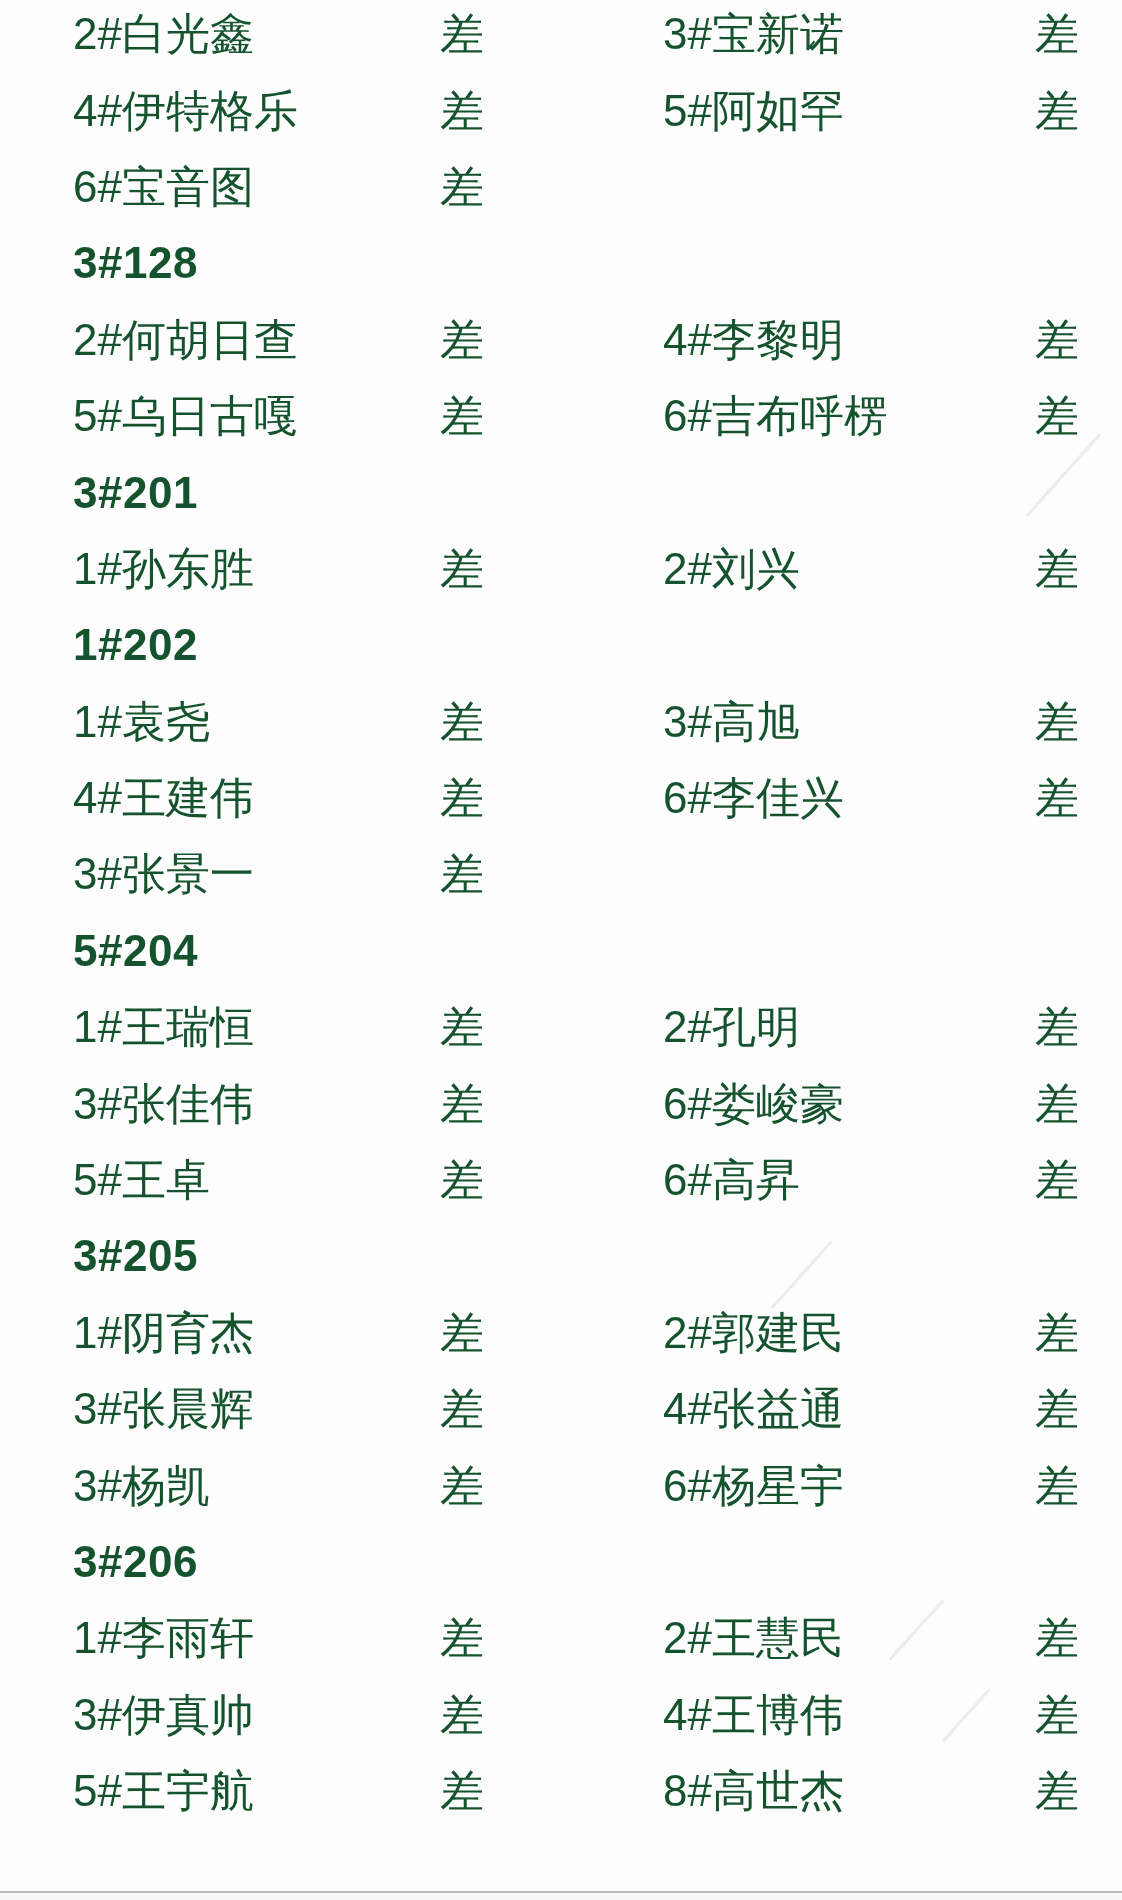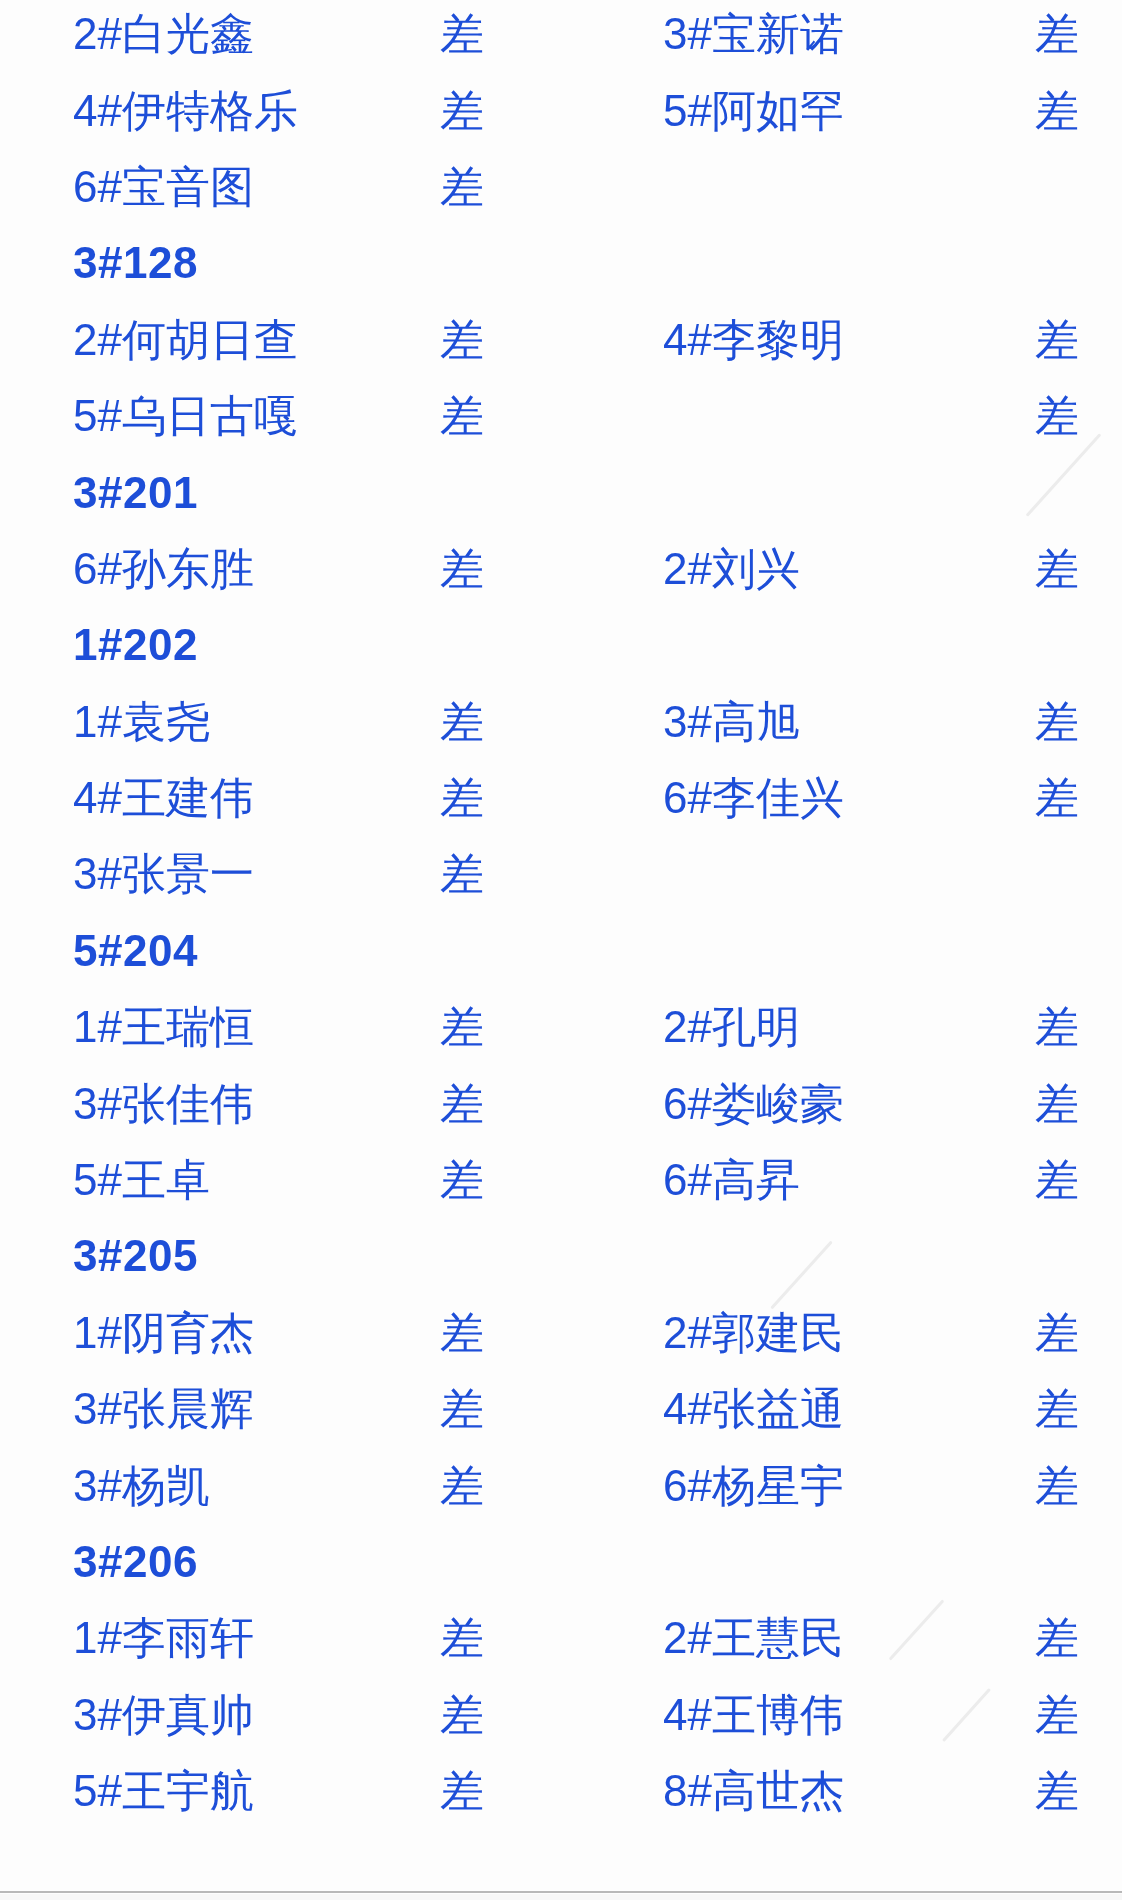--- a/index.html
+++ b/index.html
@@ -7,21 +7,21 @@
     padding: 0;
     background: #fdfdfd;
   }
   .page {
     position: relative;
     width: 1122px;
     height: 1900px;
     background: #fdfdfd;
     overflow: hidden;
     font-family: "Liberation Sans", sans-serif;
-    color: #1d4ed8;
+    color: #14532d;
   }
   .content {
     position: absolute;
     top: -4px;
     left: 0;
     width: 100%;
   }
   .line {
     position: relative;
     height: 76.4px;
@@ -93,27 +93,28 @@
       </div>
       <div class="line">
         <span class="name-left">2#何胡日查</span>
         <span class="rating-left">差</span>
         <span class="name-right">4#李黎明</span>
         <span class="rating-right">差</span>
       </div>
       <div class="line">
         <span class="name-left">5#乌日古嘎</span>
         <span class="rating-left">差</span>
+        <span class="name-right">6#吉布呼楞</span>
         <span class="rating-right">差</span>
       </div>
       <div class="line">
         <span class="room-header">3#201</span>
       </div>
       <div class="line">
-        <span class="name-left">6#孙东胜</span>
+        <span class="name-left">1#孙东胜</span>
         <span class="rating-left">差</span>
         <span class="name-right">2#刘兴</span>
         <span class="rating-right">差</span>
       </div>
       <div class="line">
         <span class="room-header">1#202</span>
       </div>
       <div class="line">
         <span class="name-left">1#袁尧</span>
         <span class="rating-left">差</span>

